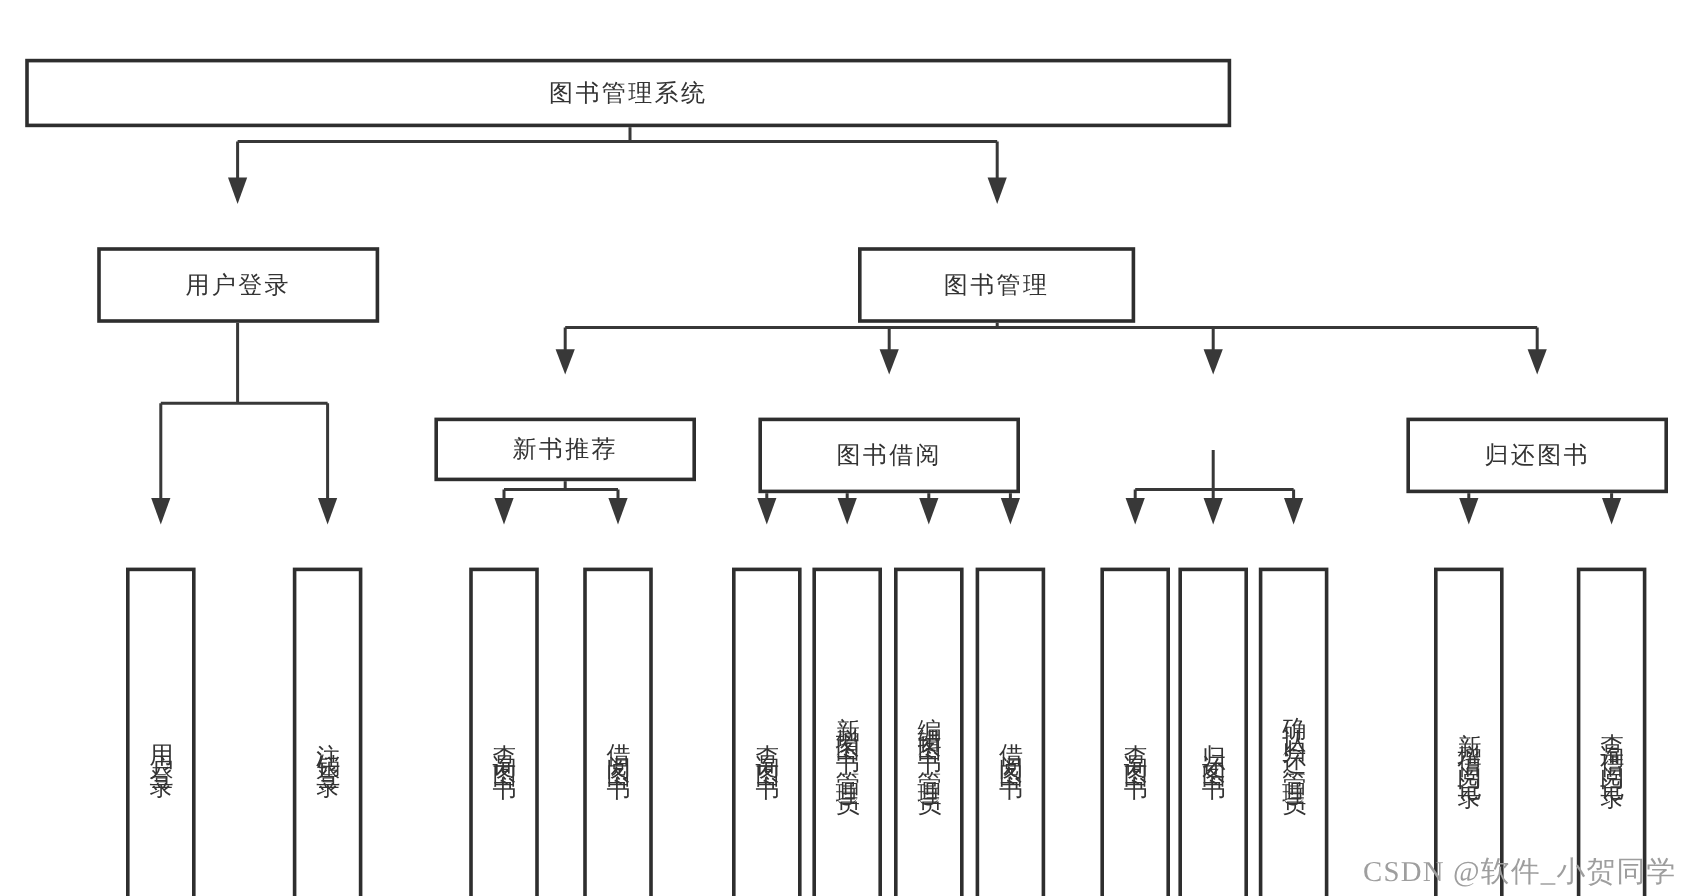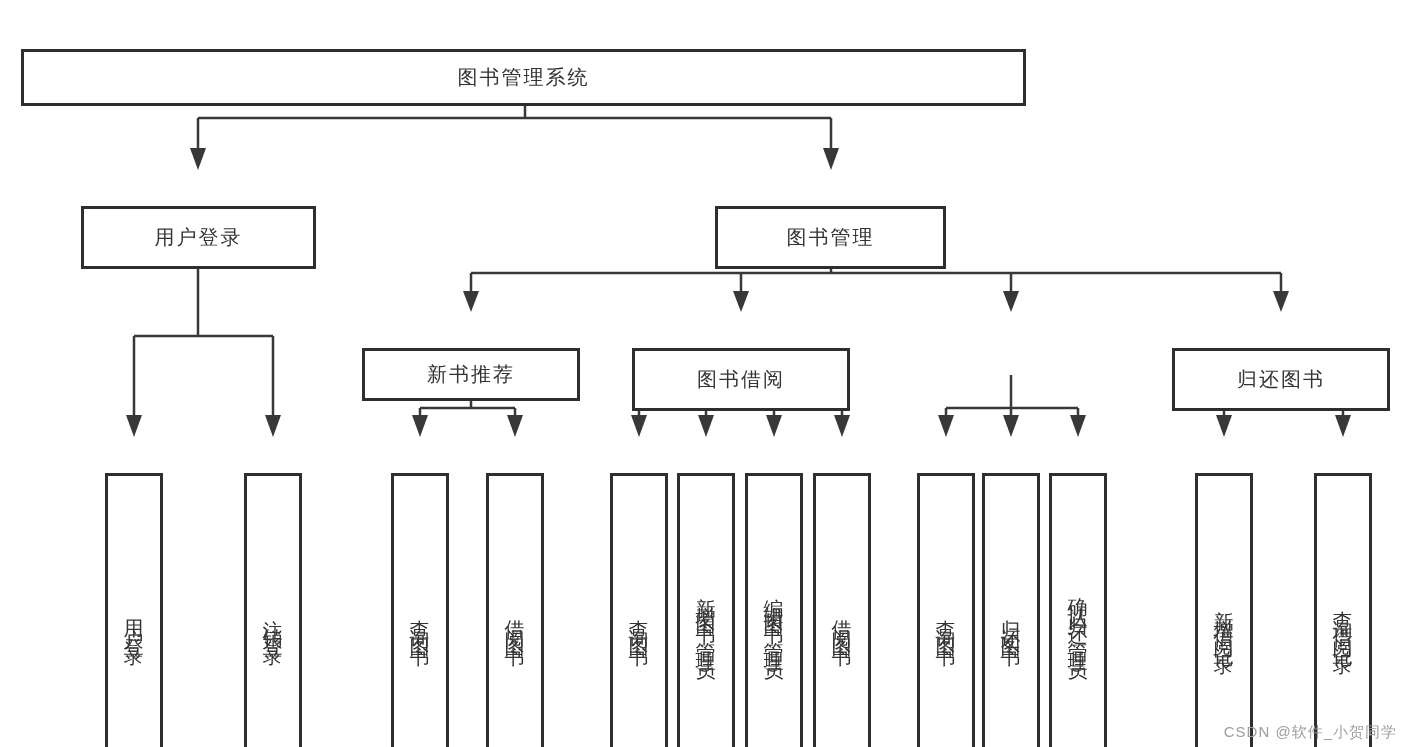--- a/index.html
+++ b/index.html
@@ -41,25 +41,26 @@
     writing-mode: vertical-rl;
     text-orientation: mixed;
     font-size: 20px;
     letter-spacing: 9px;
     line-height: 1;
   }
   .watermark {
     position: absolute;
     right: 8px;
     bottom: 5px;
-    font-size: 15px;
+    font-size: 24px;
     letter-spacing: 1px;
     color: #9e9e9e;
     white-space: nowrap;
     z-index: 5;
+    font-family: Liberation Serif, serif;
   }
 </style>
 </head>
 <body>
 
 <div class="stage">
 
   <svg class="wires" width="1405" height="747" viewBox="0 0 1405 747">
     <g stroke="#383838" stroke-width="2.5" fill="none">
       <g>

